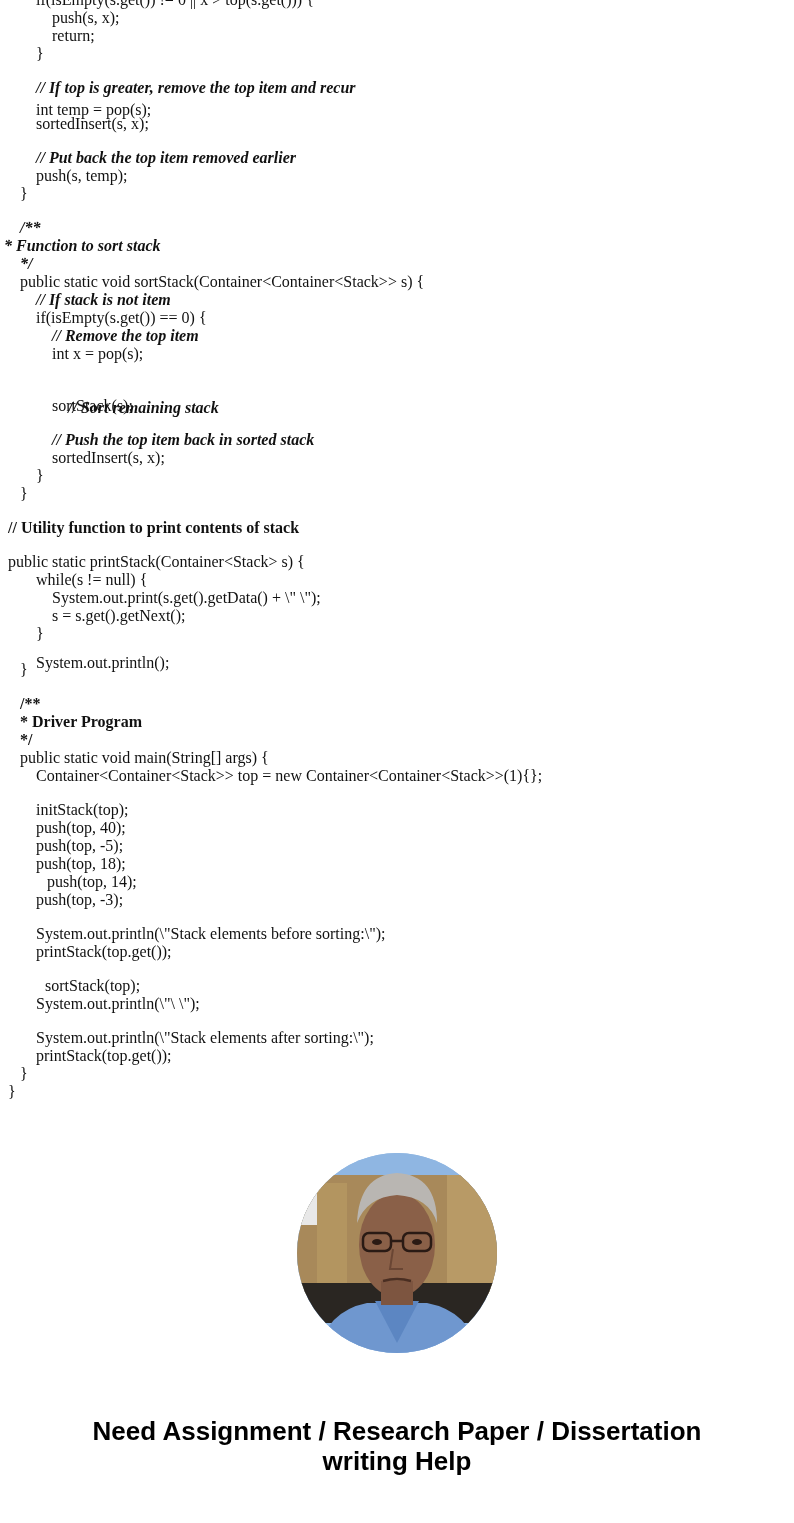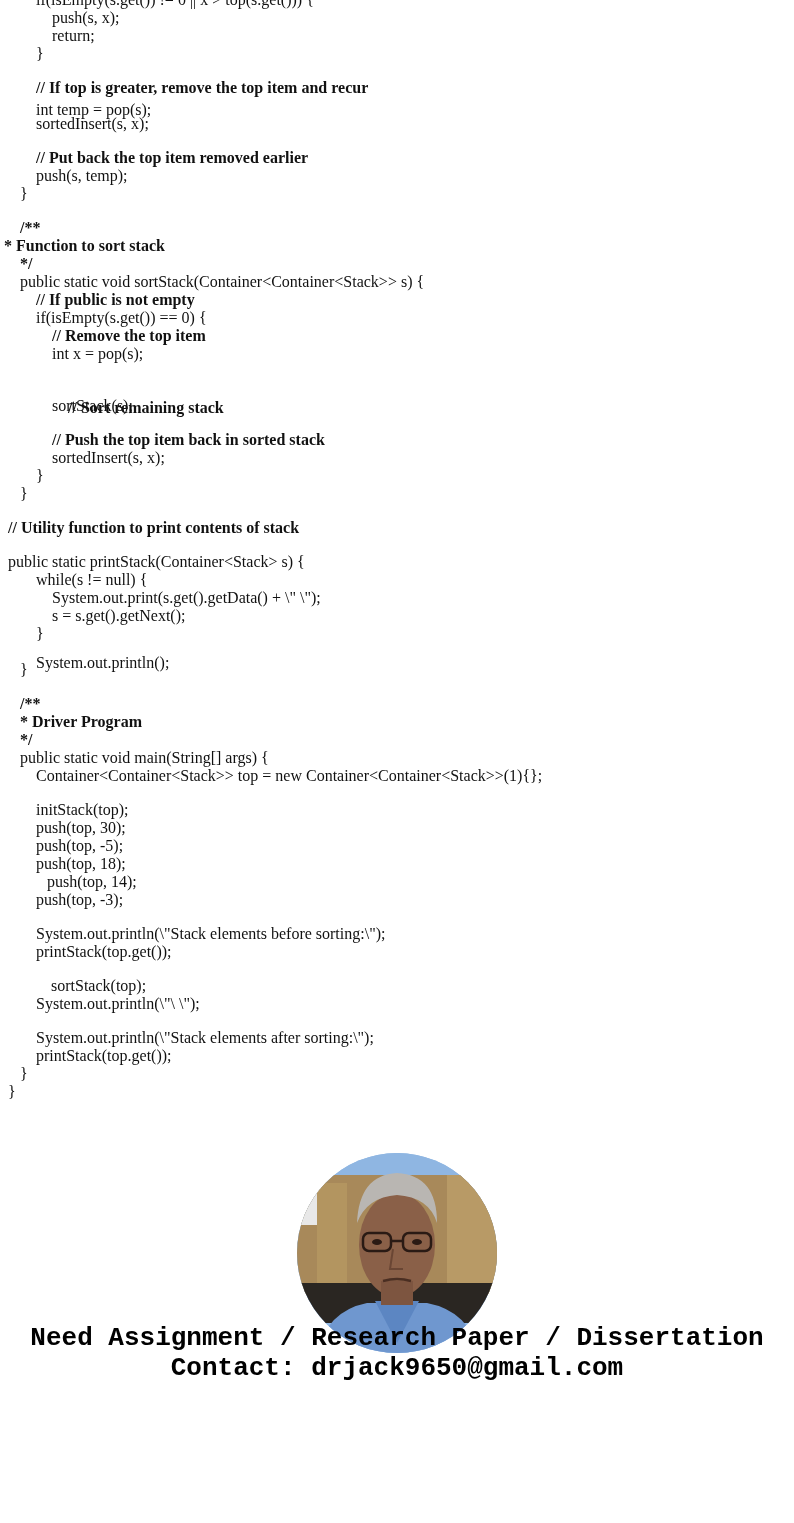--- a/index.html
+++ b/index.html
@@ -23,41 +23,42 @@
       font-size: 16px;
     }
     .line {
       position: absolute;
       white-space: pre;
       line-height: 18px;
       height: 18px;
     }
     .cmt {
       font-weight: bold;
+      font-style: italic;
     }
     .cmt-bold {
       font-weight: bold;
     }
     .avatar {
       position: absolute;
       left: 297px;
       top: 1153px;
       width: 200px;
       height: 200px;
       border-radius: 50%;
       overflow: hidden;
       background: #8fb6e2;
     }
     .footer {
       position: absolute;
       left: 0;
-      top: 1323px;
+      top: 1416px;
       width: 794px;
       text-align: center;
-      font-family: Liberation Mono, monospace;
+      font-family: Liberation Sans, sans-serif;
       font-weight: bold;
       font-size: 26px;
       line-height: 30px;
       color: #000000;
     }
     .footer div {
       white-space: nowrap;
     }
   </style>
 </head>
@@ -71,21 +72,21 @@
     <div class="line cmt" style="left: 36px; top: 88px;">// If top is greater, remove the top item and recur</div>
     <div class="line" style="left: 36px; top: 110px;">int temp = pop(s);</div>
     <div class="line" style="left: 36px; top: 124px;">sortedInsert(s, x);</div>
     <div class="line cmt" style="left: 36px; top: 158px;">// Put back the top item removed earlier</div>
     <div class="line" style="left: 36px; top: 176px;">push(s, temp);</div>
     <div class="line" style="left: 20px; top: 194px;">}</div>
     <div class="line cmt" style="left: 20px; top: 228px;">/**</div>
     <div class="line cmt" style="left: 4px; top: 246px;">* Function to sort stack</div>
     <div class="line cmt" style="left: 20px; top: 264px;">*/</div>
     <div class="line" style="left: 20px; top: 282px;">public static void sortStack(Container&lt;Container&lt;Stack&gt;&gt; s) {</div>
-    <div class="line cmt" style="left: 36px; top: 300px;">// If public is not empty</div>
+    <div class="line cmt" style="left: 36px; top: 300px;">// If stack is not item</div>
     <div class="line" style="left: 36px; top: 318px;">if(isEmpty(s.get()) == 0) {</div>
     <div class="line cmt" style="left: 52px; top: 336px;">// Remove the top item</div>
     <div class="line" style="left: 52px; top: 354px;">int x = pop(s);</div>
     <div class="line cmt" style="left: 68px; top: 388px; margin-top: 20px;">// Sort remaining stack</div>
     <div class="line" style="left: 52px; top: 406px;">sortStack(s);</div>
     <div class="line cmt" style="left: 52px; top: 440px;">// Push the top item back in sorted stack</div>
     <div class="line" style="left: 52px; top: 458px;">sortedInsert(s, x);</div>
     <div class="line" style="left: 36px; top: 476px;">}</div>
     <div class="line" style="left: 20px; top: 494px;">}</div>
     <div class="line cmt-bold" style="left: 8px; top: 528px;">// Utility function to print contents of stack</div>
@@ -95,28 +96,28 @@
     <div class="line" style="left: 52px; top: 616px;">s = s.get().getNext();</div>
     <div class="line" style="left: 36px; top: 634px;">}</div>
     <div class="line" style="left: 36px; top: 663px;">System.out.println();</div>
     <div class="line" style="left: 20px; top: 670px;">}</div>
     <div class="line cmt-bold" style="left: 20px; top: 704px;">/**</div>
     <div class="line cmt-bold" style="left: 20px; top: 722px;">* Driver Program</div>
     <div class="line cmt-bold" style="left: 20px; top: 740px;">*/</div>
     <div class="line" style="left: 20px; top: 758px;">public static void main(String[] args) {</div>
     <div class="line" style="left: 36px; top: 776px;">Container&lt;Container&lt;Stack&gt;&gt; top = new Container&lt;Container&lt;Stack&gt;&gt;(1){};</div>
     <div class="line" style="left: 36px; top: 810px;">initStack(top);</div>
-    <div class="line" style="left: 36px; top: 828px;">push(top, 30);</div>
+    <div class="line" style="left: 36px; top: 828px;">push(top, 40);</div>
     <div class="line" style="left: 36px; top: 846px;">push(top, -5);</div>
     <div class="line" style="left: 36px; top: 864px;">push(top, 18);</div>
     <div class="line" style="left: 36px; top: 882px; margin-left: 11px;">push(top, 14);</div>
     <div class="line" style="left: 36px; top: 900px;">push(top, -3);</div>
     <div class="line" style="left: 36px; top: 934px;">System.out.println(\"Stack elements before sorting:\");</div>
     <div class="line" style="left: 36px; top: 952px;">printStack(top.get());</div>
-    <div class="line" style="left: 51px; top: 986px; text-align: center;">sortStack(top);</div>
+    <div class="line" style="left: 45px; top: 986px; text-align: center;">sortStack(top);</div>
     <div class="line" style="left: 36px; top: 1004px;">System.out.println(\"\ \");</div>
     <div class="line" style="left: 36px; top: 1038px;">System.out.println(\"Stack elements after sorting:\");</div>
     <div class="line" style="left: 36px; top: 1056px;">printStack(top.get());</div>
     <div class="line" style="left: 20px; top: 1074px;">}</div>
     <div class="line" style="left: 8px; top: 1092px;">}</div>
   </div>
 
 <div class="avatar">
   <svg width="200" height="200" viewBox="0 0 200 200">
     <rect x="0" y="0" width="200" height="200" fill="#8fb6e2"></rect>
@@ -135,14 +136,14 @@
     <line x1="94" y1="88" x2="106" y2="88" stroke="#2a1a14" stroke-width="2.5"></line>
     <ellipse cx="80" cy="89" rx="5" ry="3" fill="#2a1a14"></ellipse>
     <ellipse cx="120" cy="89" rx="5" ry="3" fill="#2a1a14"></ellipse>
     <path d="M96 96 L93 116 L106 116" fill="none" stroke="#6a4634" stroke-width="2"></path>
     <path d="M86 128 Q100 124 114 128" fill="none" stroke="#4a2e22" stroke-width="2.5"></path>
   </svg>
 </div>
 
 <div class="footer">
   <div>Need Assignment / Research Paper / Dissertation</div>
-  <div>Contact: drjack9650@gmail.com</div>
+  <div>writing Help</div>
 </div>
 
 </body></html>

